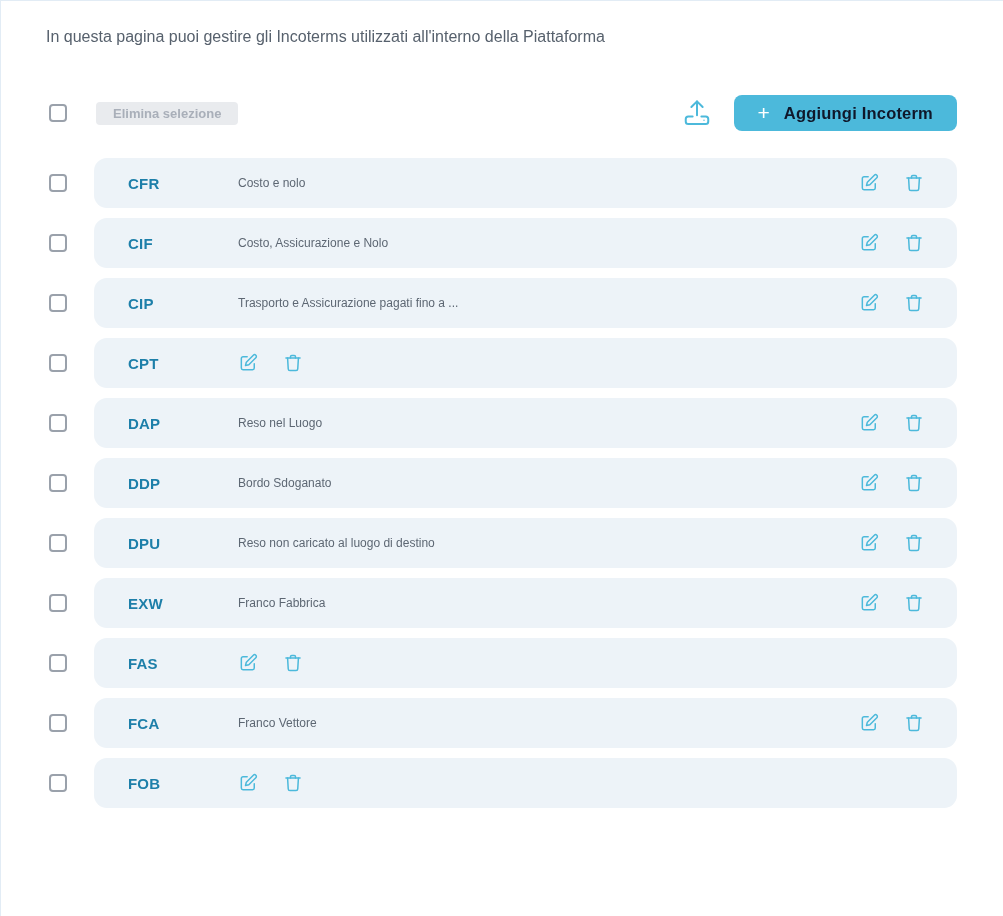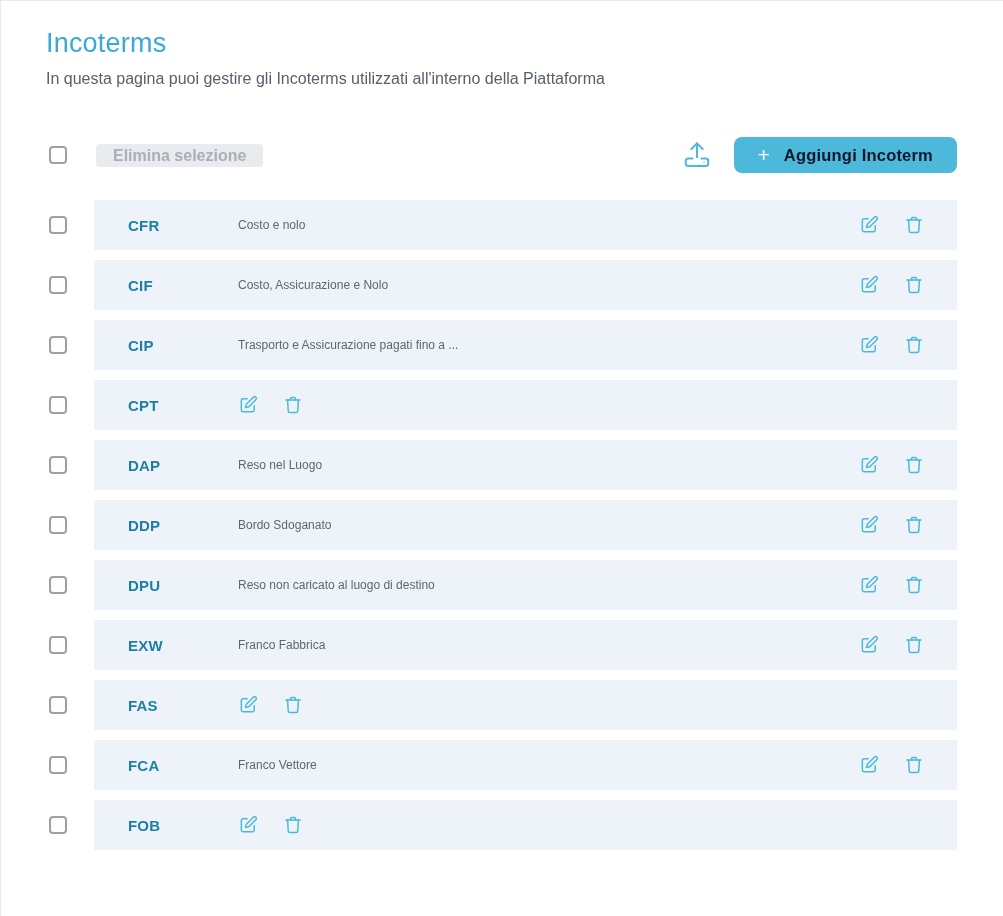--- a/index.html
+++ b/index.html
@@ -44,21 +44,21 @@
   .btn-disabled {
     margin-left:29px;
     height:23px;
     line-height:23px;
     padding:0 17px;
     background:#e9ebee;
     border:none;
     border-radius:4px;
     color:#a9afb9;
     font-family:"Liberation Sans", sans-serif;
-    font-size:16px;
+    font-size:13px;
     font-weight:700;
   }
   .toolbar-spacer { flex:1; }
   .icon-btn {
     background:none; border:none; padding:0;
     display:inline-flex; align-items:center; justify-content:center;
     cursor:pointer;
   }
   .upload-btn { margin-right:22px; }
   .upload-btn svg { width:30px; height:32px; }
@@ -93,21 +93,21 @@
     display:flex;
     align-items:center;
     margin-bottom:10px;
     padding-left:3px;
   }
   .row-card {
     margin-left:27px;
     flex:1;
     height:50px;
     background:#edf3f8;
-    border-radius:0;
+    border-radius:13px;
     display:flex;
     align-items:center;
     padding:0 33px 0 34px;
   }
   .code {
     width:110px;
     font-size:15px;
     font-weight:700;
     color:#1d7fa9;
     letter-spacing:0.2px;
@@ -119,21 +119,20 @@
     color:#5d6773;
   }
   .actions { display:flex; align-items:center; gap:25px; }
   .actions svg { width:20px; height:20px; display:block; }
 </style>
 </head>
 <body>
 
 <div class="content">
 
-  <div class="page-title">Incoterms</div>
   <div class="page-subtitle">In questa pagina puoi gestire gli Incoterms utilizzati all'interno della Piattaforma</div>
 
   <div class="toolbar">
     <span class="checkbox" role="checkbox" aria-checked="false"></span>
     <button class="btn-disabled" disabled="">Elimina selezione</button>
     <span class="toolbar-spacer"></span>
     <button class="icon-btn upload-btn">
       <span>
         <svg viewBox="0 0 24 24" fill="none" stroke="#4cb9db" stroke-width="1.6" stroke-linecap="round" stroke-linejoin="round" width="30" height="32">
           <path d="M12 14.5V3.5"></path>

